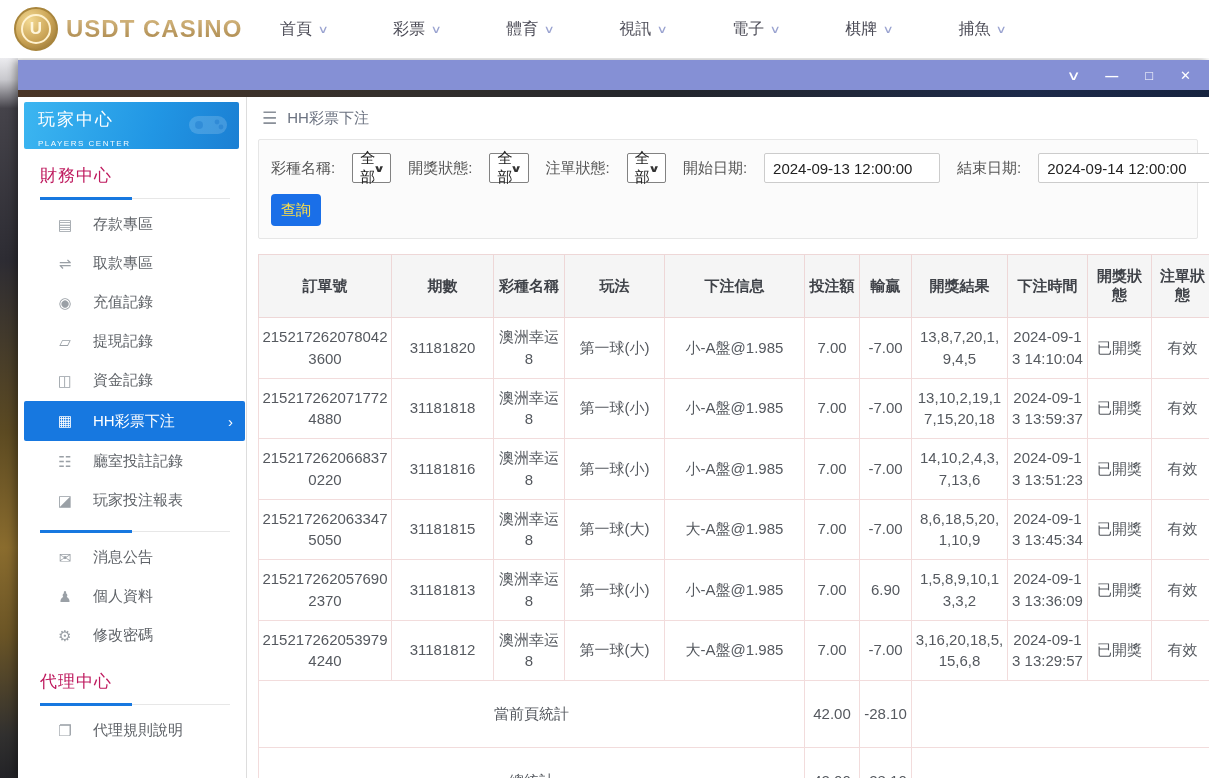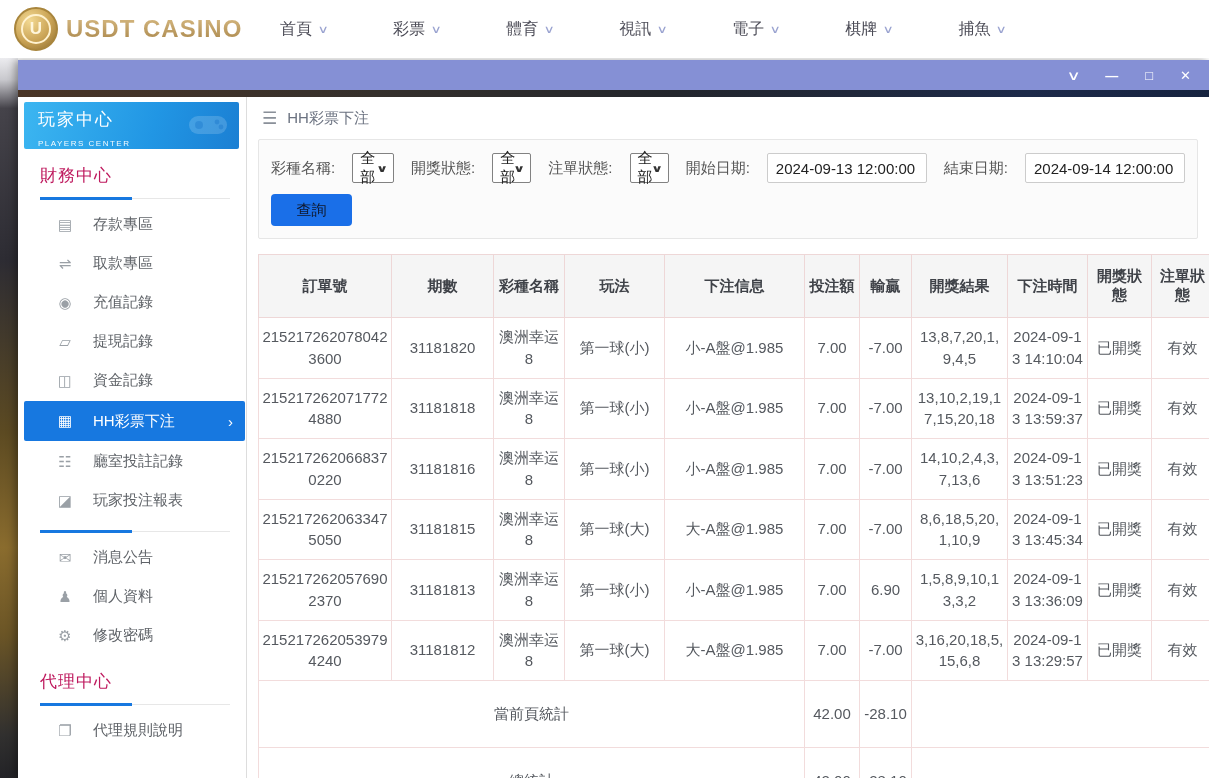--- a/index.html
+++ b/index.html
@@ -64,23 +64,23 @@
   .filter-panel { border:1px solid #e6e6e6; background:#fbfbfb; border-radius:2px; padding:13px 12px 12px; }
   .filter-row { display:flex; align-items:center; gap:17px; flex-wrap:nowrap; }
   .f-label { font-size:15px; color:#555; white-space:nowrap; }
   .f-select { height:30px; background:#fff; border:1px solid #828282; border-radius:2px;
     display:inline-flex; align-items:center; padding:0 7px; cursor:pointer; }
   .f-select .val { font-size:15px; color:#222; }
   .f-select .chev { margin-left:auto; font-size:10px; color:#333; font-weight:bold; transform:scaleX(1.5); }
   .sel-lottery { width:146px; }
   .sel-draw { width:85px; }
   .sel-order { width:61px; }
-  .f-date { height:30px; width:160px; border:1px solid #ccc; border-radius:2px; background:#fff;
+  .f-date { height:30px; width:176px; border:1px solid #ccc; border-radius:2px; background:#fff;
     font-size:15px; color:#222; padding:0 8px; font-family:"Liberation Sans",sans-serif; }
-  .search-btn { margin-top:11px; width:81px; height:32px; background:#1a6fe8; color:#0f172a; border:none;
+  .search-btn { margin-top:11px; width:50px; height:32px; background:#1a6fe8; color:#fde047; border:none;
     border-radius:4px; font-size:15px; cursor:pointer; font-family:Liberation Mono, monospace; }
 
   
   table.bets { width:100%; margin-top:15px; border-collapse:collapse; table-layout:fixed;
     border:1px solid #d6d6d6; }
   table.bets th { background:#f5f5f5; font-size:15px; font-weight:bold; color:#3f4248;
     padding:12px 2px; border:1px solid #eed7d7; text-align:center; }
   table.bets td { font-size:15px; color:#55595f; text-align:center; padding:8px 2px;
     border:1px solid #f2dcdc; word-break:break-all; line-height:1.45; background:#fff; }
   table.bets tr.data-row td { height:57px; }

